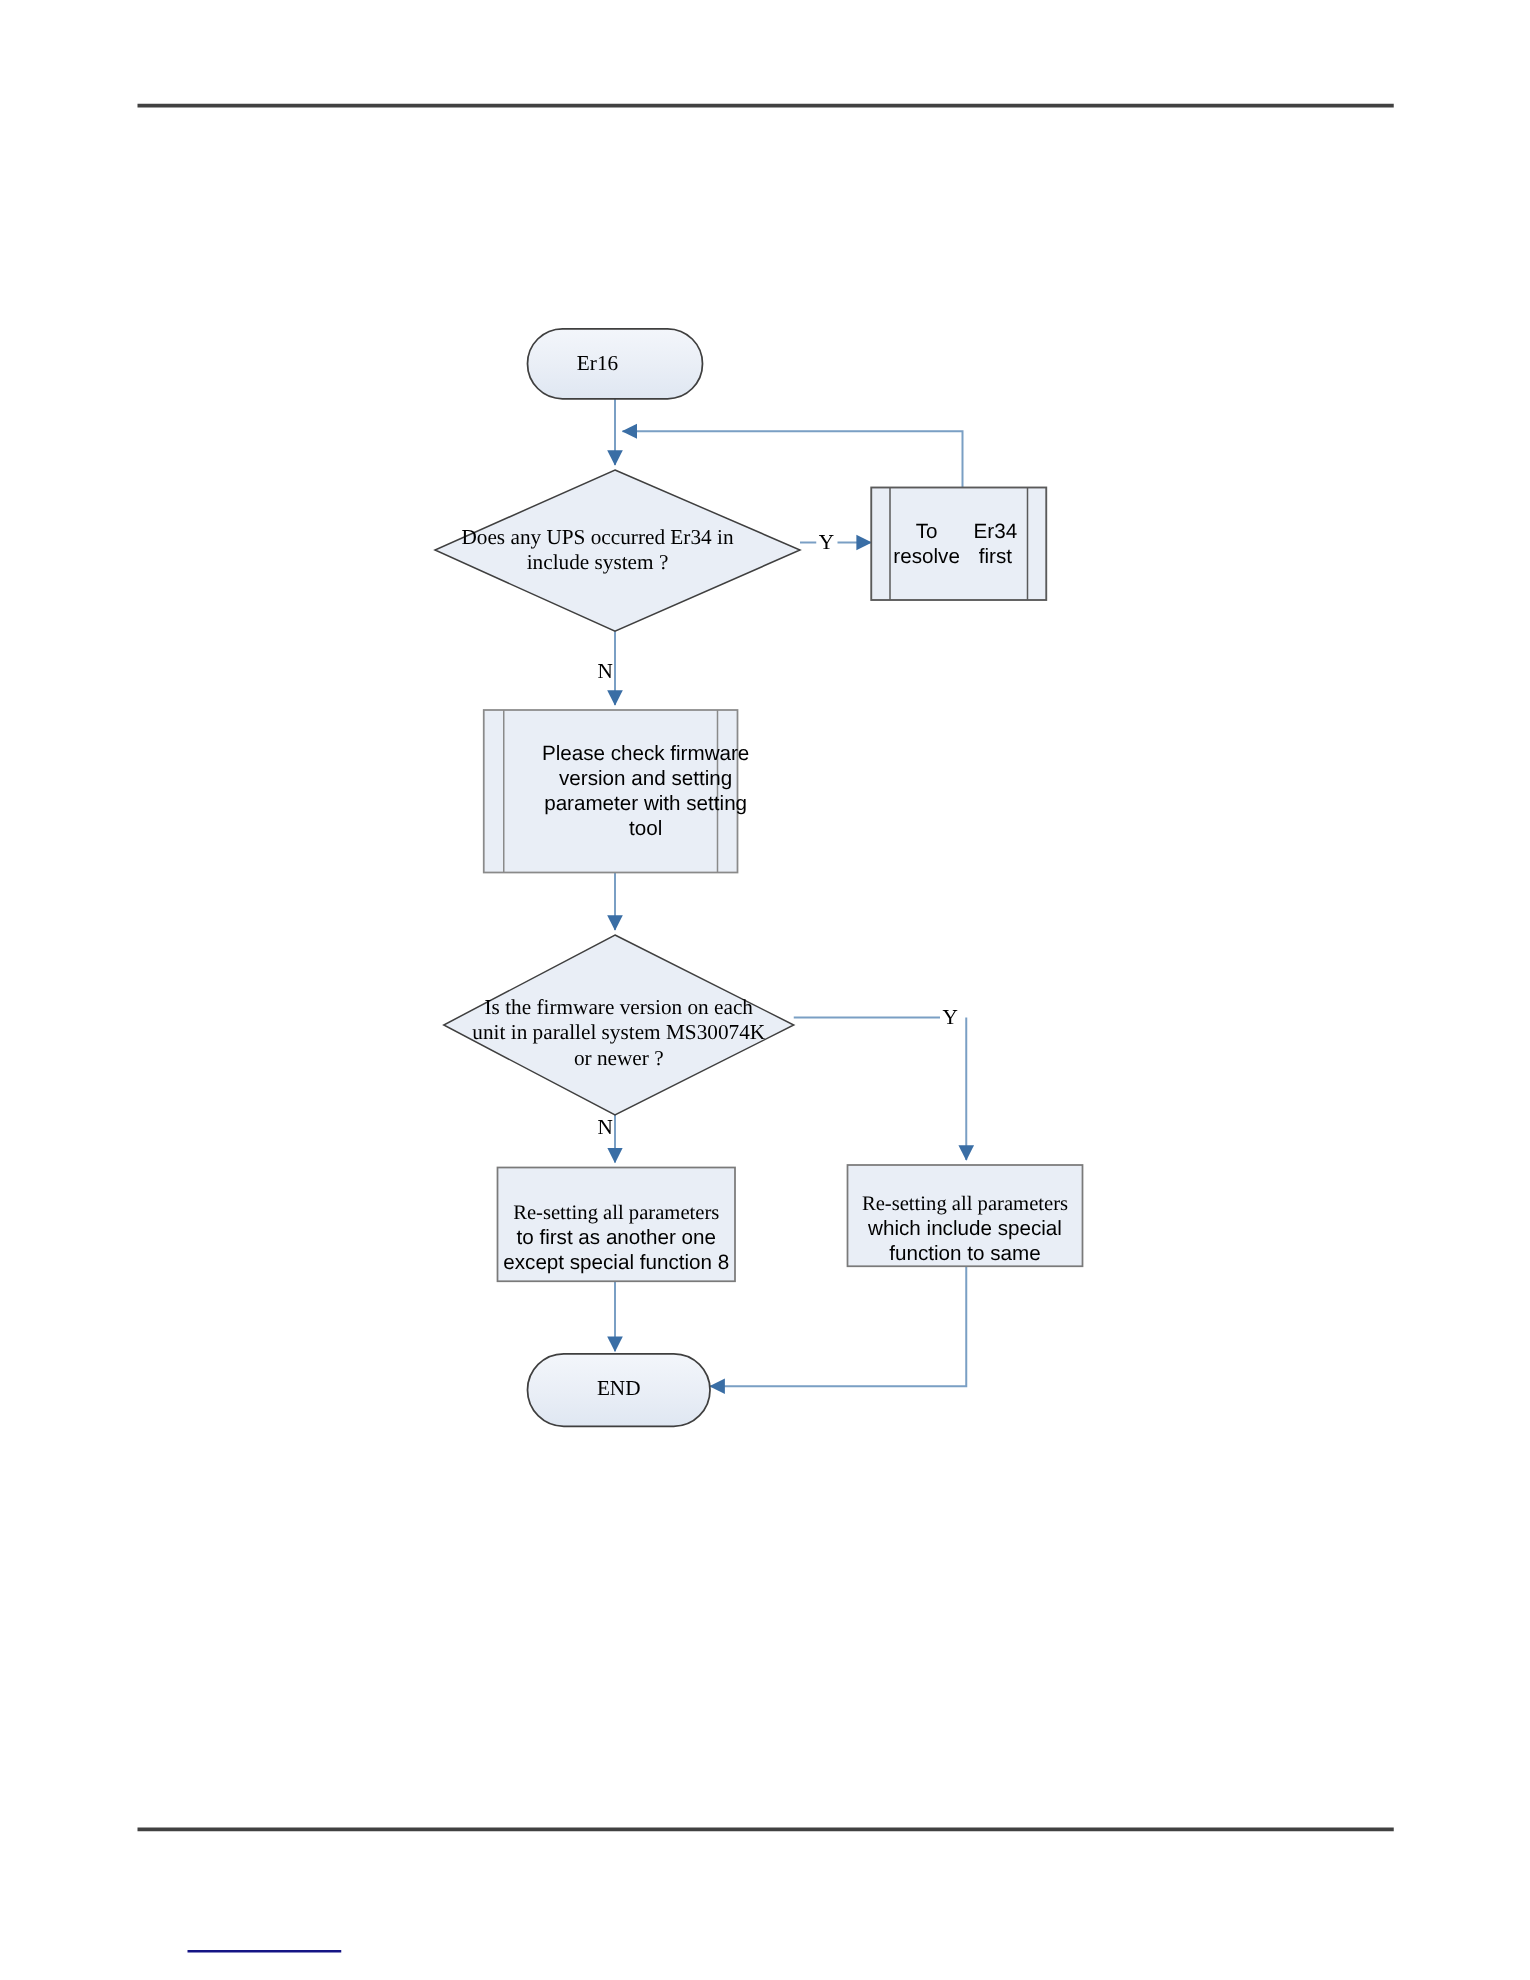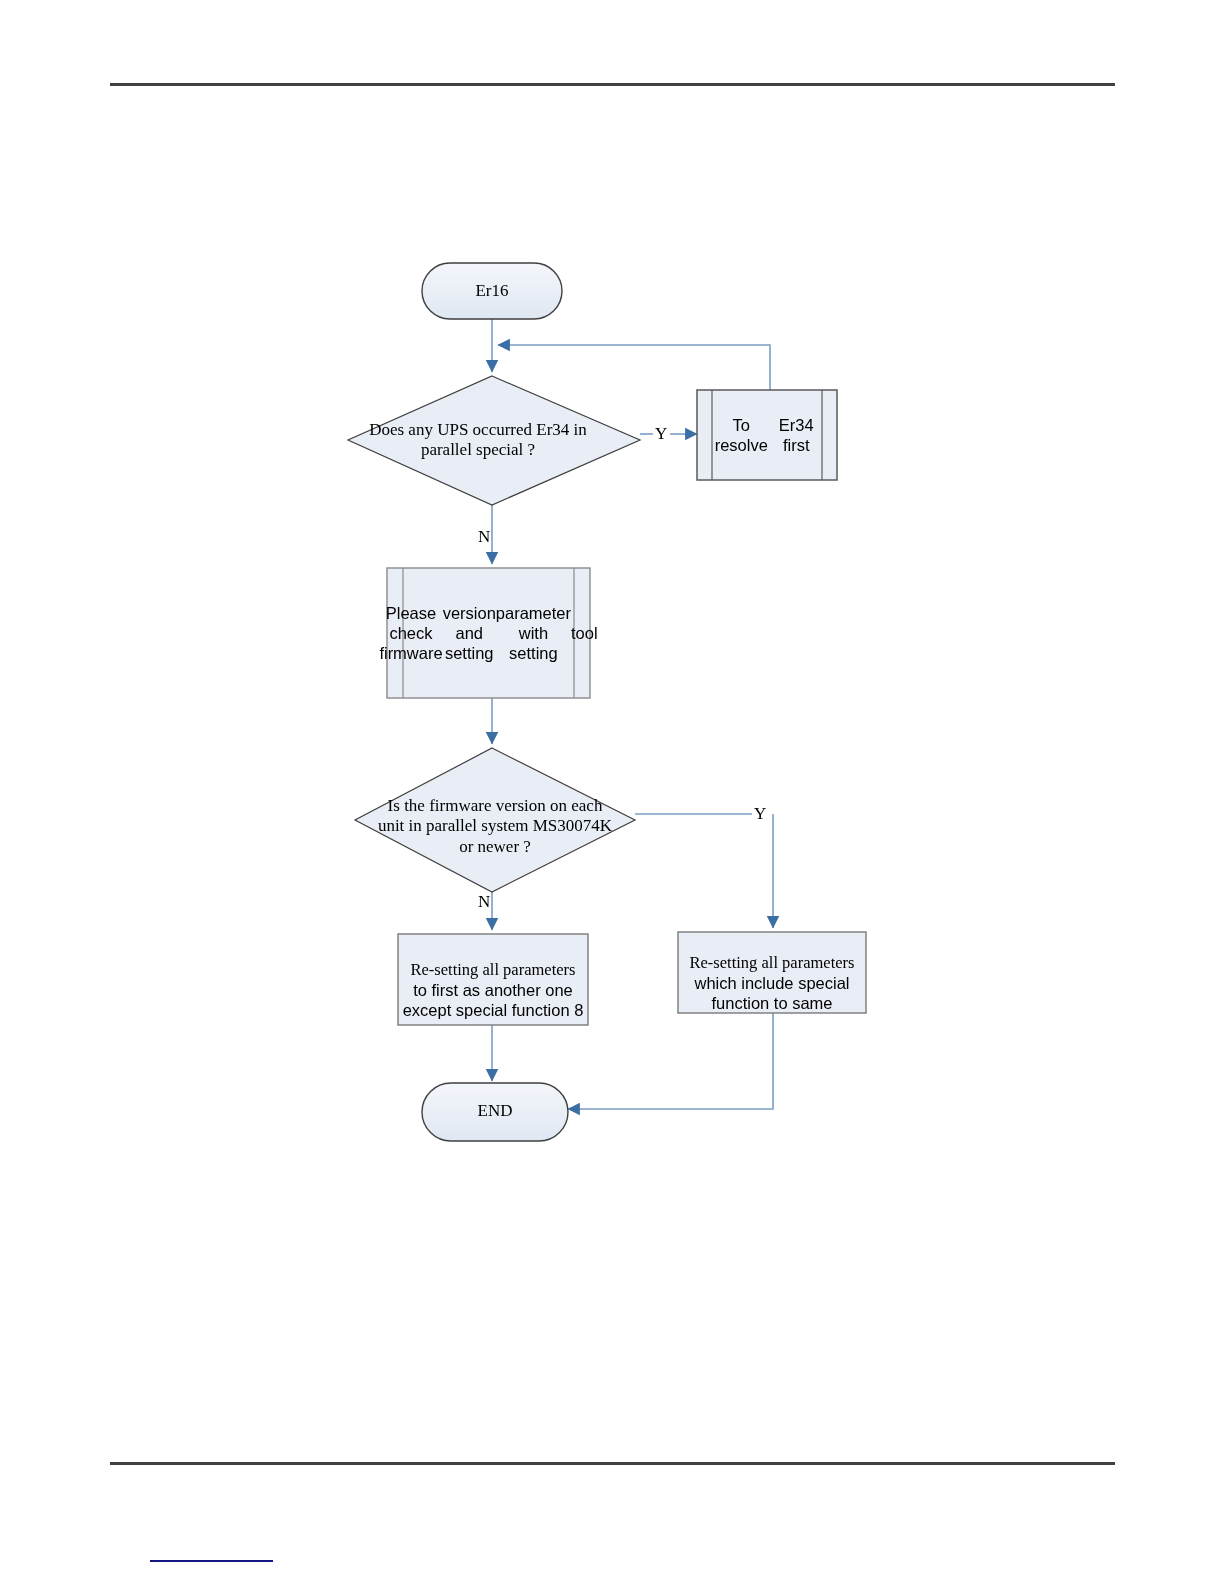--- a/index.html
+++ b/index.html
@@ -146,33 +146,33 @@
 
     <polygon points="492,748 635,820 492,892 355,820" fill="#e9eef6" stroke="#3f3f3f" stroke-width="1.2"></polygon>
 
     <rect x="398" y="934" width="190" height="91" fill="#e9eef6" stroke="#7a7a7a" stroke-width="1.4"></rect>
 
     <rect x="678" y="932" width="188" height="81" fill="#e9eef6" stroke="#7a7a7a" stroke-width="1.4"></rect>
 
     <rect x="422" y="1083" width="146" height="58" rx="29" ry="29" fill="url(#termGrad)" stroke="#3f3f3f" stroke-width="1.4"></rect>
   </svg>
 
-  <div class="node-label term-text" style="left:422px; top:263px; width:140px; height:56px;">Er16</div>
+  <div class="node-label term-text" style="left:408px; top:263px; width:140px; height:56px;">Er16</div>
 
   <div class="node-label dec-text" style="left:328px; top:400px; width:300px; height:80px; flex-direction:column;">
     <span>Does any UPS occurred Er34 in</span>
-    <span>parallel special ?</span>
+    <span>include system ?</span>
   </div>
 
   <div class="node-label proc-text" style="left:712px; top:390px; width:110px; height:90px; flex-direction:row;">
     <span>To resolve</span>
     <span>Er34 first</span>
   </div>
 
-  <div class="node-label proc-text" style="left:403px; top:568px; width:171px; height:130px; ">
+  <div class="node-label proc-text" style="left:403px; top:568px; width:171px; height:130px; flex-direction:column;padding-left:28px;">
     <span>Please check firmware</span>
     <span>version and setting</span>
     <span>parameter with setting</span>
     <span>tool</span>
   </div>
 
   <div class="node-label dec-text" style="left:350px; top:783px; width:290px; height:74px; flex-direction:column;justify-content:flex-end;">
     <span>Is the firmware version on each</span>
     <span>unit in parallel system MS30074K</span>
     <span>or newer ?</span>

